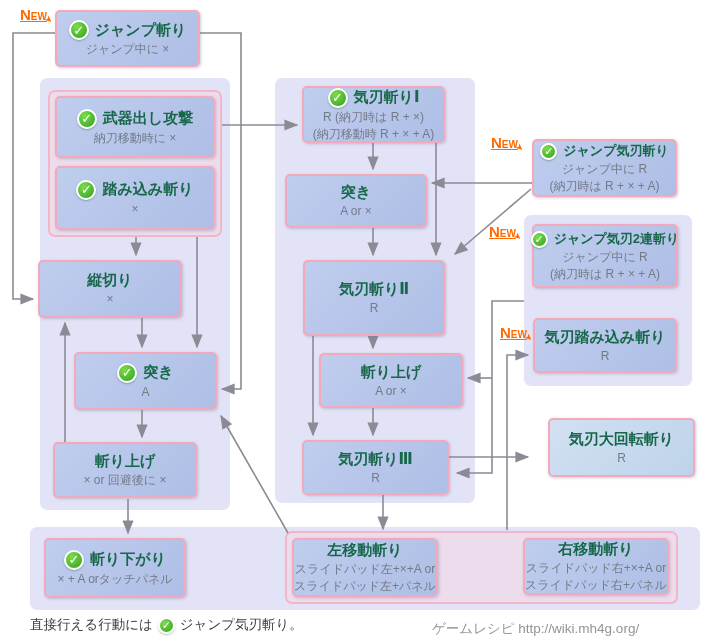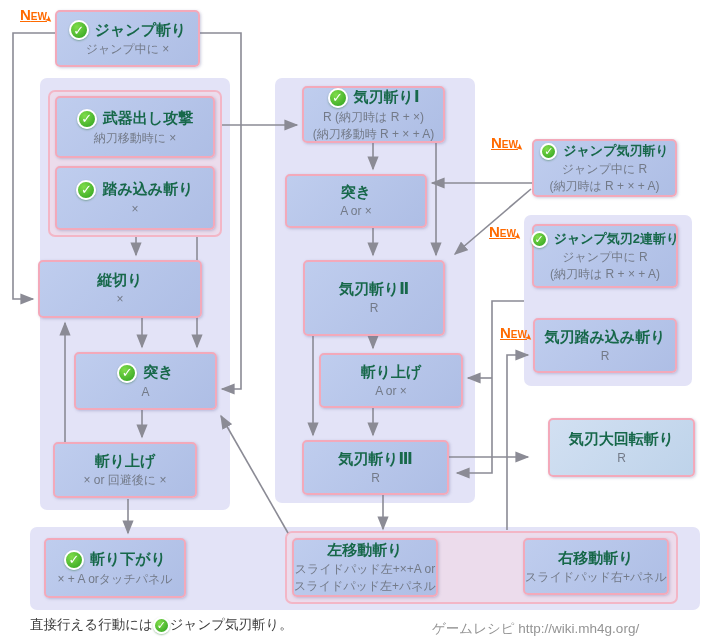--- a/index.html
+++ b/index.html
@@ -22,21 +22,21 @@
        width:20px;height:20px;border-radius:50%;flex:0 0 auto;
        background:radial-gradient(circle at 35% 30%,#7fdc4a,#2da01e);
        border:2px solid #fff;box-shadow:0 1px 2px rgba(0,90,0,.35);
        color:#fff;font-weight:bold;font-size:13px;box-sizing:border-box;}
   .chk.small{width:17px;height:17px;font-size:11px;}
   .new-wrap{position:absolute;z-index:4;display:flex;align-items:flex-end;color:#ff6a00;}
   .new-text{display:inline-block;font-weight:bold;font-size:10px;line-height:14px;
             text-decoration:underline;letter-spacing:0;}
   .new-text::first-letter{font-size:15px;}
   .new-arr{display:inline-block;font-size:9px;transform:rotate(40deg) translateY(3px);line-height:14px;}
-  .footer-note{position:absolute;left:30px;top:616px;z-index:4;display:flex;align-items:center;
+  .footer-note{position:absolute;left:30px;top:616px;z-index:4;display:flex;align-items:center;gap:5px;
                color:#3c3c3c;font-size:13.5px;}
   .footer-credit{position:absolute;left:432px;top:620px;z-index:4;color:#949494;font-size:13.5px;white-space:nowrap;}
 </style>
 </head>
 <body>
 
 <div class="stage">
 
   <div class="panel" style="left:40px;top:78px;width:190px;height:432px"></div>
   <div class="panel-pink" style="left:48px;top:90px;width:174px;height:147px"></div>
@@ -112,21 +112,21 @@
   </div>
 
   <div class="node" style="left:55px;top:166px;width:160px;height:64px">
     <div class="trow">
         <span class="chk">✓</span>
       <span class="title">踏み込み斬り</span>
       </div>
     <div class="sub">×</div>
   </div>
 
-  <div class="node" style="left:38px;top:260px;width:164px;height:58px">
+  <div class="node" style="left:38px;top:260px;width:144px;height:58px">
     <div class="trow">
         <span class="title">縦切り</span>
       </div>
     <div class="sub">×</div>
   </div>
 
   <div class="node" style="left:74px;top:352px;width:143px;height:58px">
     <div class="trow">
         <span class="chk">✓</span>
       <span class="title">突き</span>
@@ -223,20 +223,21 @@
         <span class="title">左移動斬り</span>
       </div>
     <div class="sub">スライドパッド左+×+A or</div>
     <div class="sub2">スライドパッド左+パネル</div>
   </div>
 
   <div class="node" style="left:523px;top:538px;width:146px;height:57px">
     <div class="trow">
         <span class="title">右移動斬り</span>
       </div>
+    <div class="sub">スライドパッド右+×+A or</div>
     <div class="sub2">スライドパッド右+パネル</div>
   </div>
 
   <div class="footer-note">
     <span>直接行える行動には</span>
     <span class="chk small">✓</span>
     <span>ジャンプ気刃斬り。</span>
   </div>
   <div class="footer-credit">ゲームレシピ http://wiki.mh4g.org/</div>
 

